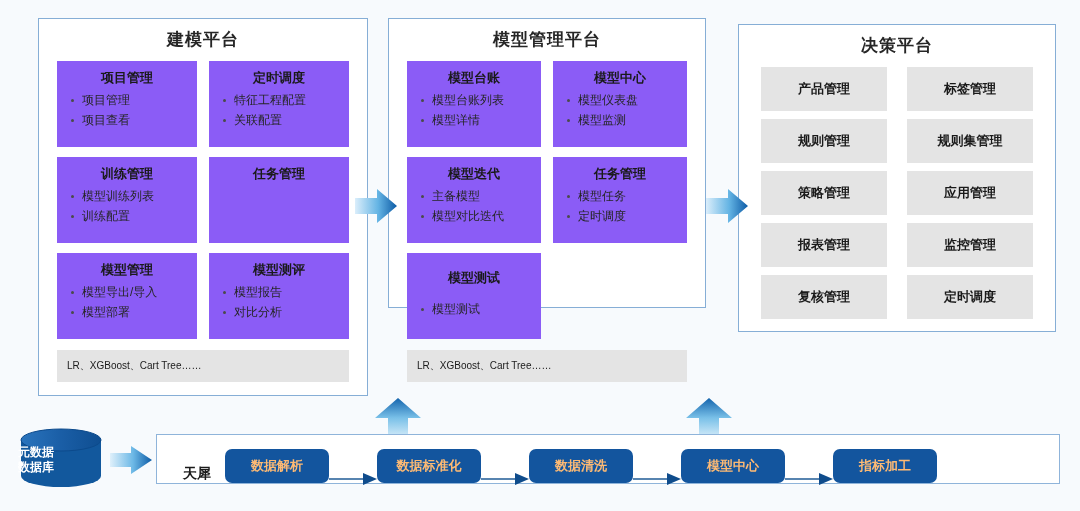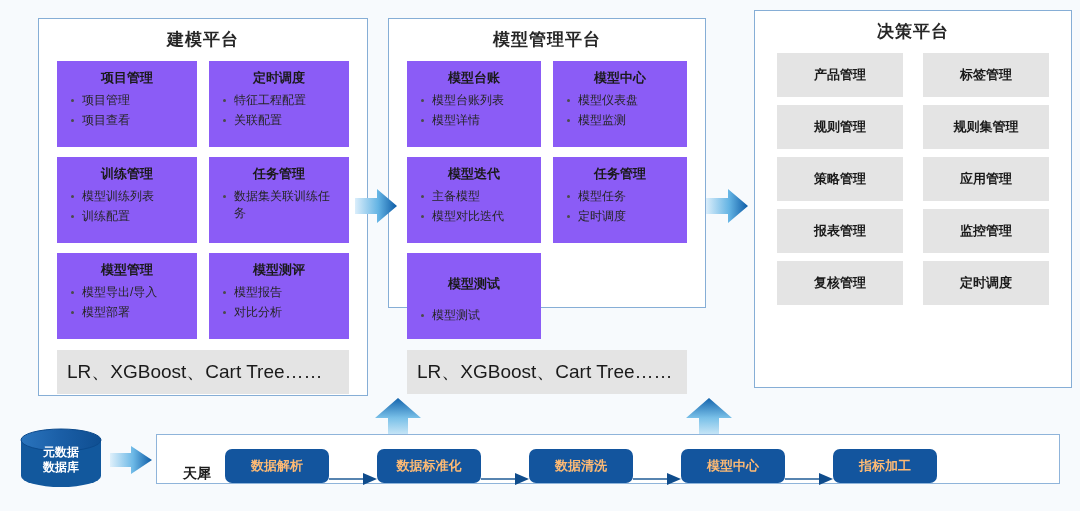--- a/index.html
+++ b/index.html
@@ -61,21 +61,21 @@
   .card li:before{
     content:"";
     position:absolute;left:0;top:7px;
     width:3px;height:3px;border-radius:50%;
     background:#4a4a4a;
   }
   .footer-card{
     position:absolute;
     left:18px;right:18px;
     background:#e4e4e4;
-    font-size:19px;
+    font-size:10px;
     color:#1a1a1a;
     padding:9px 10px;
     box-sizing:border-box;
   }
 
   
   .tiles{
     display:grid;
     grid-template-columns:1fr 1fr;
     gap:8px 20px;
@@ -95,21 +95,21 @@
   .arrow-up{position:absolute;}
 
   
   .db{
     position:absolute;
     width:86px;height:62px;
   }
   .db-label{
     position:absolute;
     left:0;right:0;top:18px;
-    text-align:center;
+    text-align:left;
     font-size:12px;font-weight:bold;color:#ffffff;
     line-height:15px;
     pointer-events:none;
   }
   .pipeline{
     position:absolute;
     background:#ffffff;
     border:1px solid #8fb4da;
     box-sizing:border-box;
     display:flex;align-items:flex-end;
@@ -164,23 +164,20 @@
       <div class="card" style="min-height:86px;">
         <div class="card-title">训练管理</div>
         <ul>
           <li>模型训练列表</li>
           <li>训练配置</li>
         </ul>
       </div>
 
       <div class="card" style="min-height:86px;">
         <div class="card-title">任务管理</div>
-        <ul>
-          <li>数据集关联训练任务</li>
-        </ul>
       </div>
 
       <div class="card" style="min-height:86px;">
         <div class="card-title">模型管理</div>
         <ul>
           <li>模型导出/导入</li>
           <li>模型部署</li>
         </ul>
       </div>
 
@@ -227,35 +224,35 @@
       </div>
 
       <div class="card" style="min-height:86px;">
         <div class="card-title">任务管理</div>
         <ul>
           <li>模型任务</li>
           <li>定时调度</li>
         </ul>
       </div>
 
-      <div class="card" style="min-height:86px;padding-top:22px;">
+      <div class="card" style="min-height:86px;padding-top:16px;">
         <div class="card-title">模型测试</div>
         <ul style="margin-top:14px;">
           <li>模型测试</li>
         </ul>
       </div>
 
       <div></div>
 
     </div>
 
     <div class="footer-card" style="top:331px;">LR、XGBoost、Cart Tree……</div>
   </div>
 
-  <div class="panel" style="left:738px;top:10px;width:318px;height:378px;margin-left:16px;">
+  <div class="panel" style="left:738px;top:24px;width:318px;height:308px;">
     <div class="panel-title">决策平台</div>
 
     <div class="tiles">
       <div class="tile">产品管理</div>
       <div class="tile">标签管理</div>
       <div class="tile">规则管理</div>
       <div class="tile">规则集管理</div>
       <div class="tile">策略管理</div>
       <div class="tile">应用管理</div>
       <div class="tile">报表管理</div>

